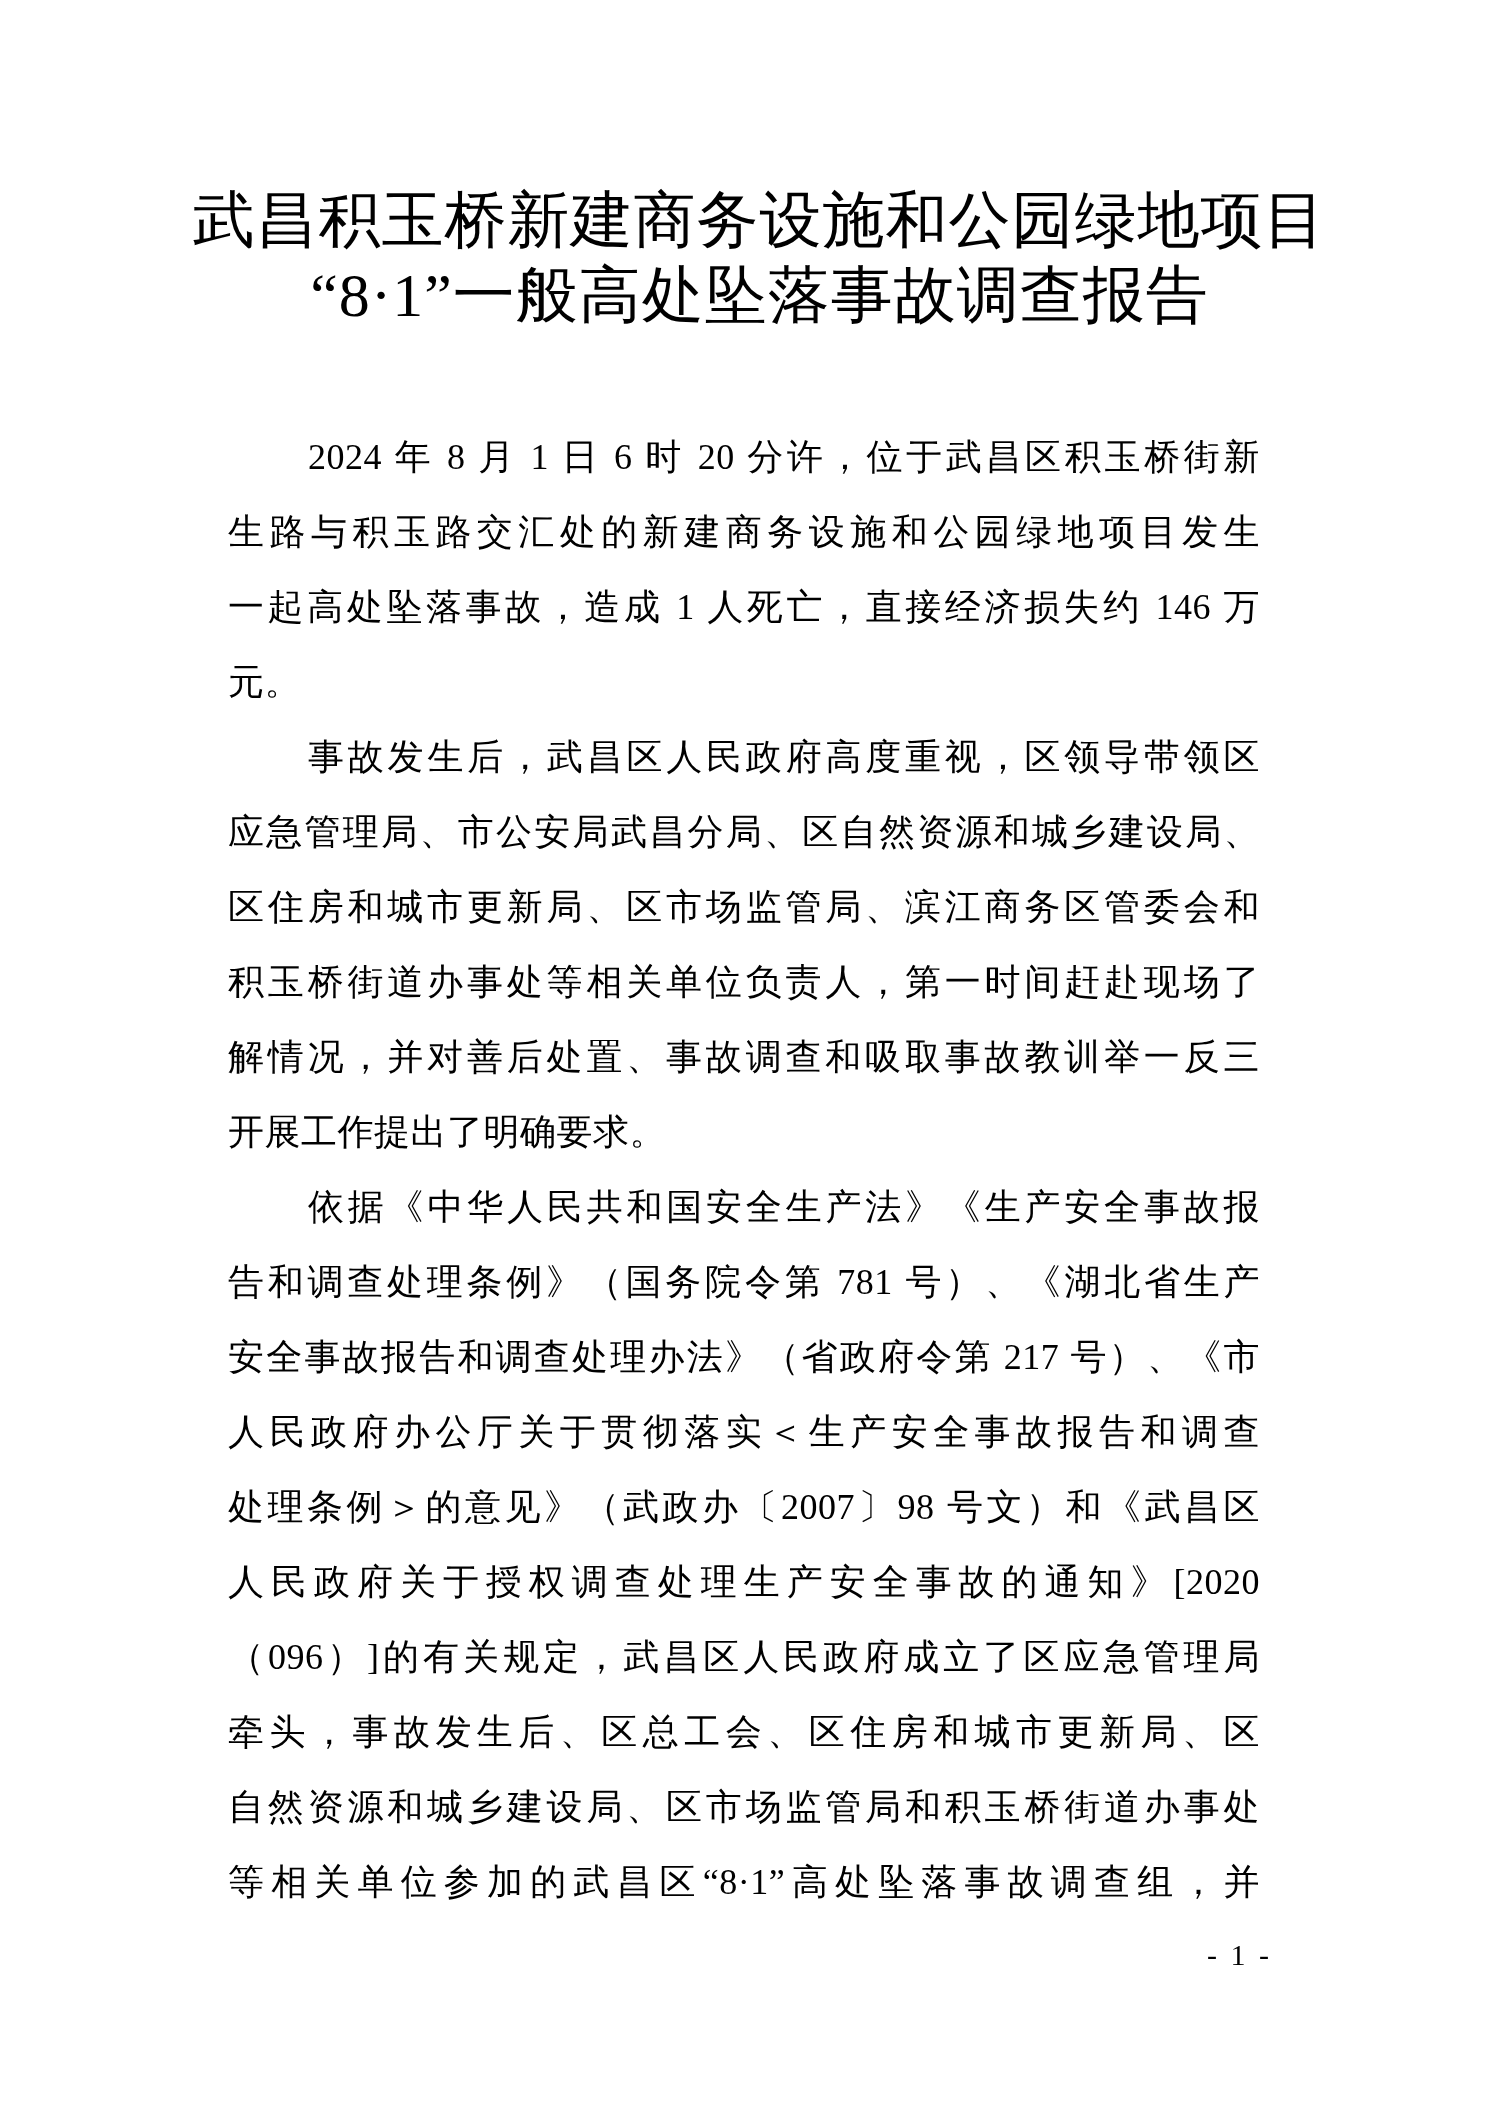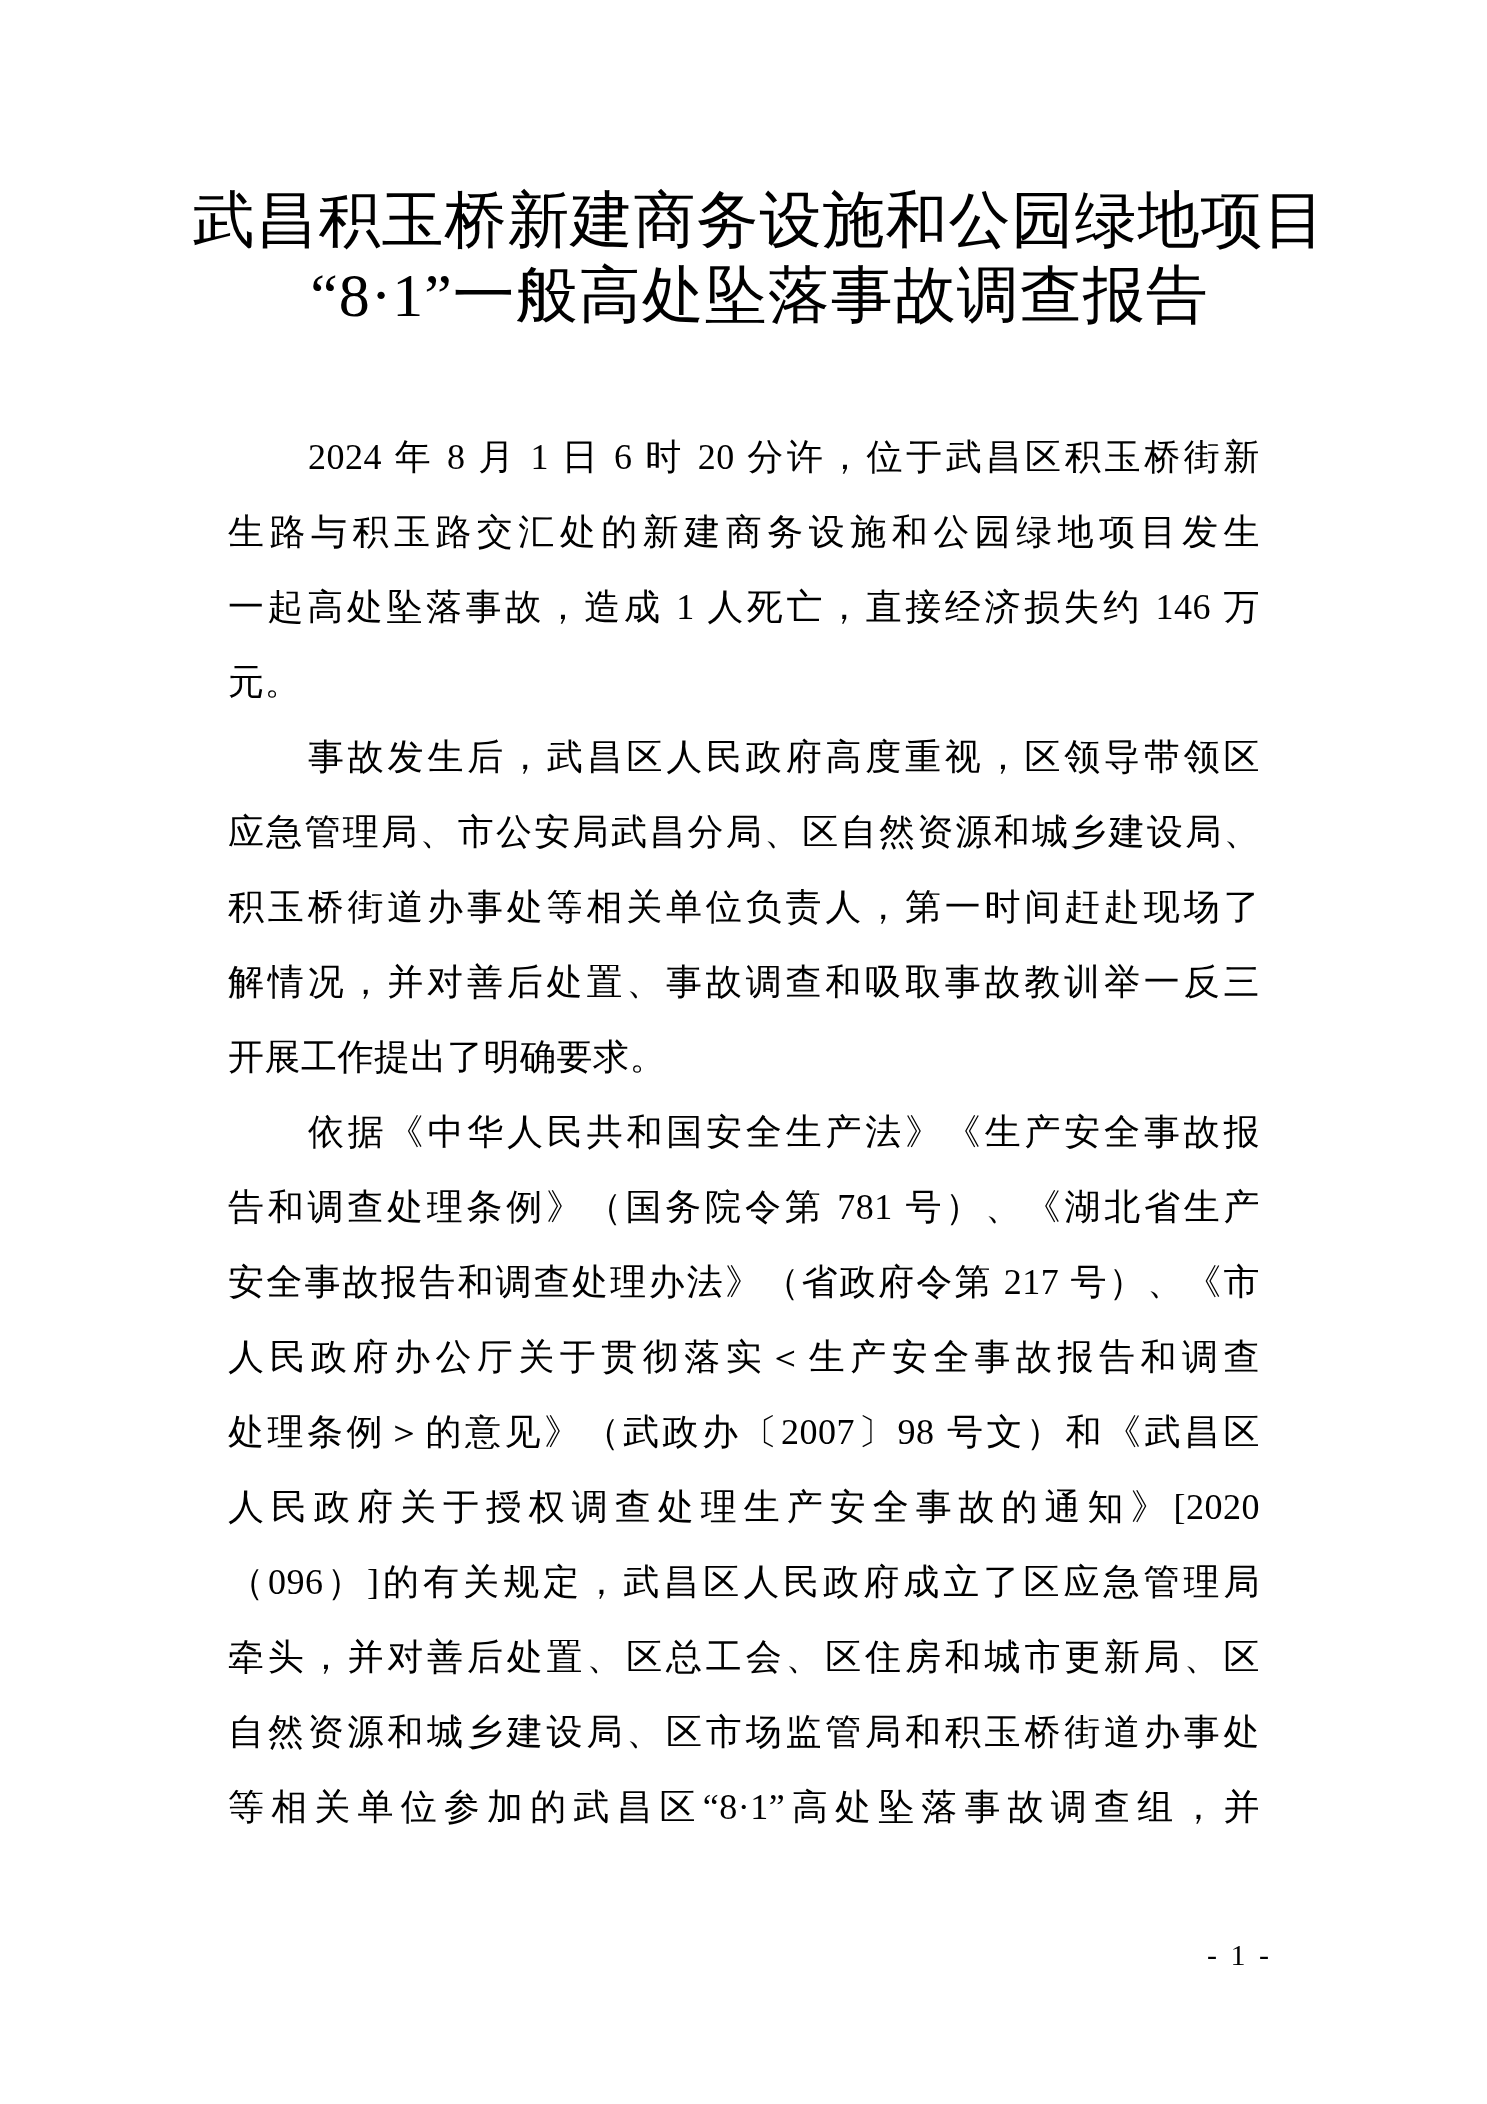--- a/index.html
+++ b/index.html
@@ -65,29 +65,30 @@
     <div>“8·1”一般高处坠落事故调查报告</div>
   </div>
 
   <div class="body-text" id="body-text">
       <div class="line first">2024 年 8 月 1 日 6 时 20 分许，位于武昌区积玉桥街新</div>
       <div class="line">生路与积玉路交汇处的新建商务设施和公园绿地项目发生</div>
       <div class="line">一起高处坠落事故，造成 1 人死亡，直接经济损失约 146 万</div>
       <div class="line last">元。</div>
       <div class="line first">事故发生后，武昌区人民政府高度重视，区领导带领区</div>
       <div class="line">应急管理局、市公安局武昌分局、区自然资源和城乡建设局、</div>
+      <div class="line">区住房和城市更新局、区市场监管局、滨江商务区管委会和</div>
       <div class="line">积玉桥街道办事处等相关单位负责人，第一时间赶赴现场了</div>
       <div class="line">解情况，并对善后处置、事故调查和吸取事故教训举一反三</div>
       <div class="line last">开展工作提出了明确要求。</div>
       <div class="line first">依据《中华人民共和国安全生产法》《生产安全事故报</div>
       <div class="line">告和调查处理条例》（国务院令第 781 号）、《湖北省生产</div>
       <div class="line">安全事故报告和调查处理办法》（省政府令第 217 号）、《市</div>
       <div class="line">人民政府办公厅关于贯彻落实＜生产安全事故报告和调查</div>
       <div class="line">处理条例＞的意见》（武政办〔2007〕98 号文）和《武昌区</div>
       <div class="line">人民政府关于授权调查处理生产安全事故的通知》[2020</div>
       <div class="line">（096）]的有关规定，武昌区人民政府成立了区应急管理局</div>
-      <div class="line">牵头，并对善后处置、区总工会、区住房和城市更新局、区</div>
+      <div class="line">牵头，事故发生后、区总工会、区住房和城市更新局、区</div>
       <div class="line">自然资源和城乡建设局、区市场监管局和积玉桥街道办事处</div>
       <div class="line">等相关单位参加的武昌区“8·1”高处坠落事故调查组，并</div>
     </div>
 
   <div class="page-num">- 1 -</div>
 </div>
 
 </body></html>

